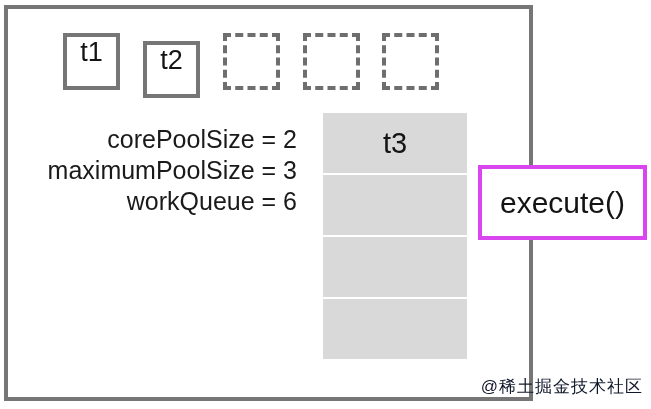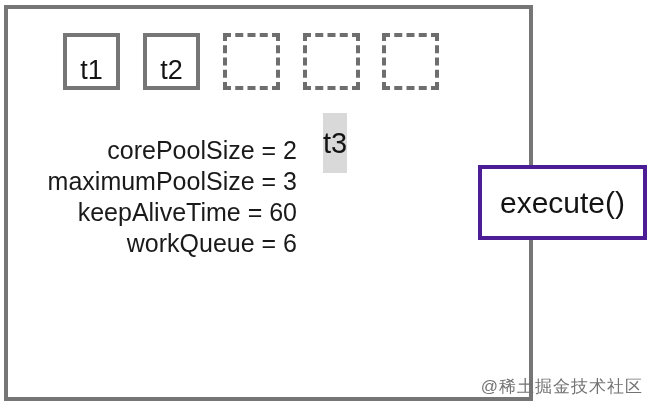--- a/index.html
+++ b/index.html
@@ -26,87 +26,87 @@
     background: transparent;
     z-index: 1;
   }
   .thread-box {
     position: absolute;
     top: 33px;
     width: 57px;
     height: 57px;
     box-sizing: border-box;
     display: flex;
-    align-items: flex-end;
+    align-items: flex-start;
     justify-content: center;
     font-size: 27px;
     color: #141414;
     z-index: 2;
   }
   .thread-box.solid { border: 4px solid #767676; }
   .thread-box.dashed { border: 4px dashed #6e6e6e; }
   .pos-t1 { left: 63px; }
-  .pos-t2 { left: 143px; }
+  .pos-t2 { left: 143px; margin-top: 8px; }
   .pos-s1 { left: 223px; }
   .pos-s2 { left: 303px; }
   .pos-s3 { left: 382px; }
   .params {
     position: absolute;
     left: 18px;
-    top: 135px;
+    top: 124px;
     width: 279px;
     text-align: right;
     font-size: 25px;
     line-height: 31px;
     color: #1a1a1a;
     z-index: 2;
     white-space: nowrap;
   }
   .queue {
     position: absolute;
     left: 323px;
     top: 113px;
     width: 144px;
     display: flex;
-    flex-direction: row;
+    flex-direction: column;
     gap: 2px;
     z-index: 2;
     border-radius: 24px;
   }
   .queue-cell {
     height: 60px;
     background: #d9d9d9;
     display: flex;
     align-items: center;
     justify-content: center;
     font-size: 29px;
     color: #141414;
   }
   .execute-box {
     position: absolute;
     left: 478px;
     top: 165px;
     width: 169px;
     height: 75px;
     box-sizing: border-box;
-    border: 4px solid #4c1d95;
+    border: 4px solid #d946ef;
     background: #ffffff;
     display: flex;
     align-items: center;
     justify-content: center;
     font-size: 30px;
     color: #141414;
     z-index: 3;
   }
   .watermark {
     position: absolute;
     right: 8px;
     top: 375px;
     font-size: 17px;
-    color: #737373;
+    color: #0f172a;
     letter-spacing: 1px;
     z-index: 4;
     white-space: nowrap;
   }
 </style>
 </head>
 <body>
 
 <div class="canvas">
 
@@ -119,21 +119,20 @@
     <span>t2</span>
   </div>
 
   <div class="thread-box dashed pos-s1"></div>
   <div class="thread-box dashed pos-s2"></div>
   <div class="thread-box dashed pos-s3"></div>
 
   <div class="params">
     <div>corePoolSize = 2</div>
     <div>maximumPoolSize = 3</div>
-    <div>keepAliveTime = 60</div>
     <div>workQueue = 6</div>
   </div>
 
   <div class="queue">
     <div class="queue-cell">
       <span>t3</span>
     </div>
     <div class="queue-cell">
       <span></span>
     </div>

